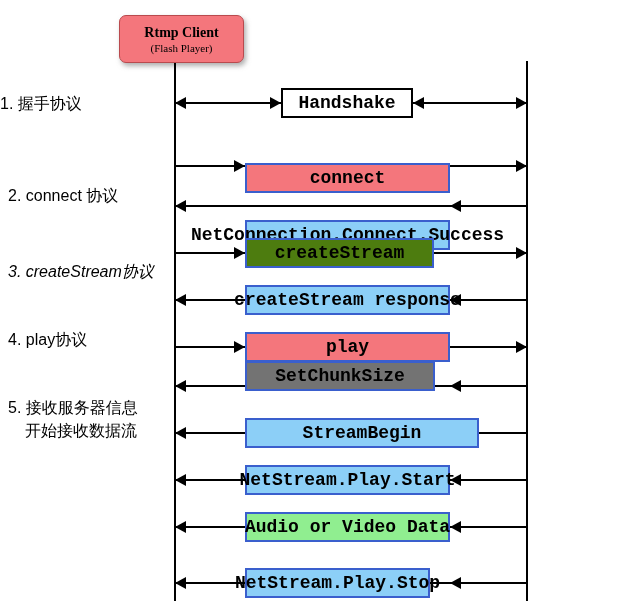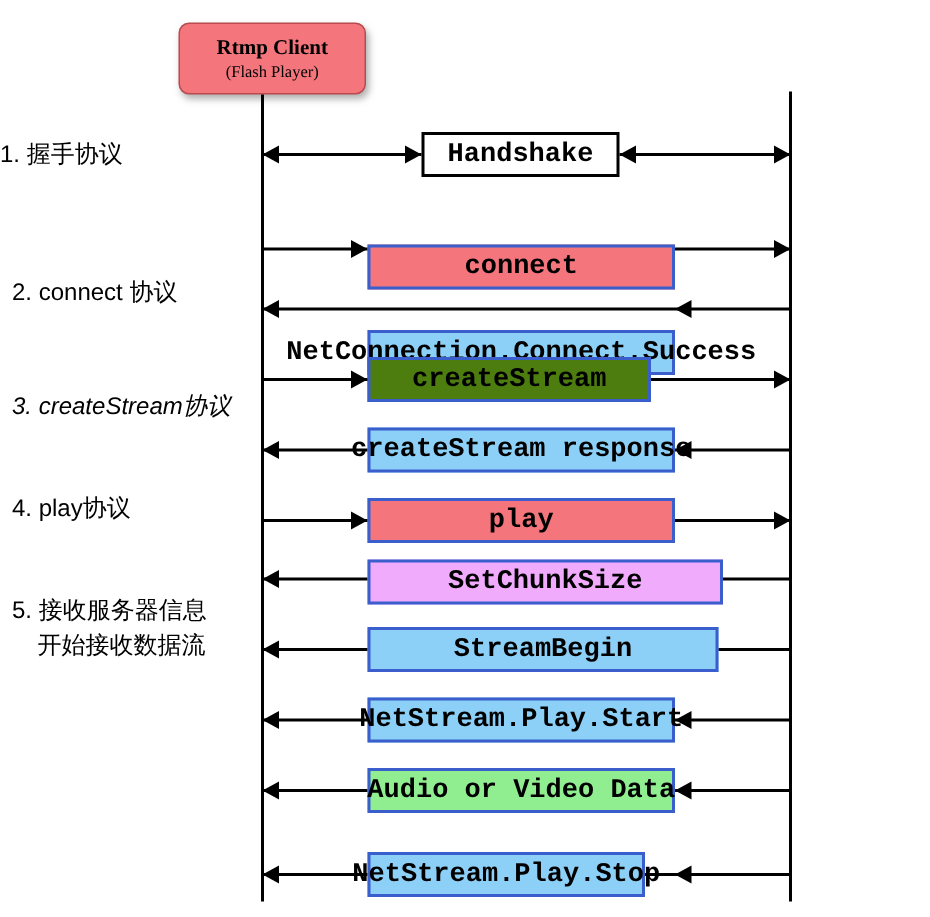--- a/index.html
+++ b/index.html
@@ -75,21 +75,21 @@
       <div class="arr lt" style="left: 175px; top: 294px;"></div>
       <div class="arr lt" style="left: 450px; top: 294px;"></div>
       <div class="mbox" style="left: 245px; top: 285px; width: 205px; background: rgb(140, 207, 247); border: 2px solid rgb(58, 95, 205);">createStream response</div>
       <div class="mline" style="left: 175px; top: 346px; width: 352px;"></div>
       <div class="arr rt" style="left: 234px; top: 341px;"></div>
       <div class="arr rt" style="left: 516px; top: 341px;"></div>
       <div class="mbox" style="left: 245px; top: 332px; width: 205px; background: rgb(244, 118, 124); border: 2px solid rgb(58, 95, 205);">play</div>
       <div class="mline" style="left: 175px; top: 385px; width: 352px;"></div>
       <div class="arr lt" style="left: 175px; top: 380px;"></div>
       <div class="arr lt" style="left: 450px; top: 380px;"></div>
-      <div class="mbox" style="left: 245px; top: 373px; width: 237px; background: #f0abfc; border: 2px solid rgb(58, 95, 205);">SetChunkSize</div>
+      <div class="mbox" style="left: 245px; top: 361px; width: 190px; background: #737373; border: 2px solid rgb(58, 95, 205);">SetChunkSize</div>
       <div class="mline" style="left: 175px; top: 432px; width: 352px;"></div>
       <div class="arr lt" style="left: 175px; top: 427px;"></div>
       <div class="arr lt" style="left: 450px; top: 427px;"></div>
       <div class="mbox" style="left: 245px; top: 418px; width: 234px; background: rgb(140, 207, 247); border: 2px solid rgb(58, 95, 205);">StreamBegin</div>
       <div class="mline" style="left: 175px; top: 479px; width: 352px;"></div>
       <div class="arr lt" style="left: 175px; top: 474px;"></div>
       <div class="arr lt" style="left: 450px; top: 474px;"></div>
       <div class="mbox" style="left: 245px; top: 465px; width: 205px; background: rgb(140, 207, 247); border: 2px solid rgb(58, 95, 205);">NetStream.Play.Start</div>
       <div class="mline" style="left: 175px; top: 526px; width: 352px;"></div>
       <div class="arr lt" style="left: 175px; top: 521px;"></div>

